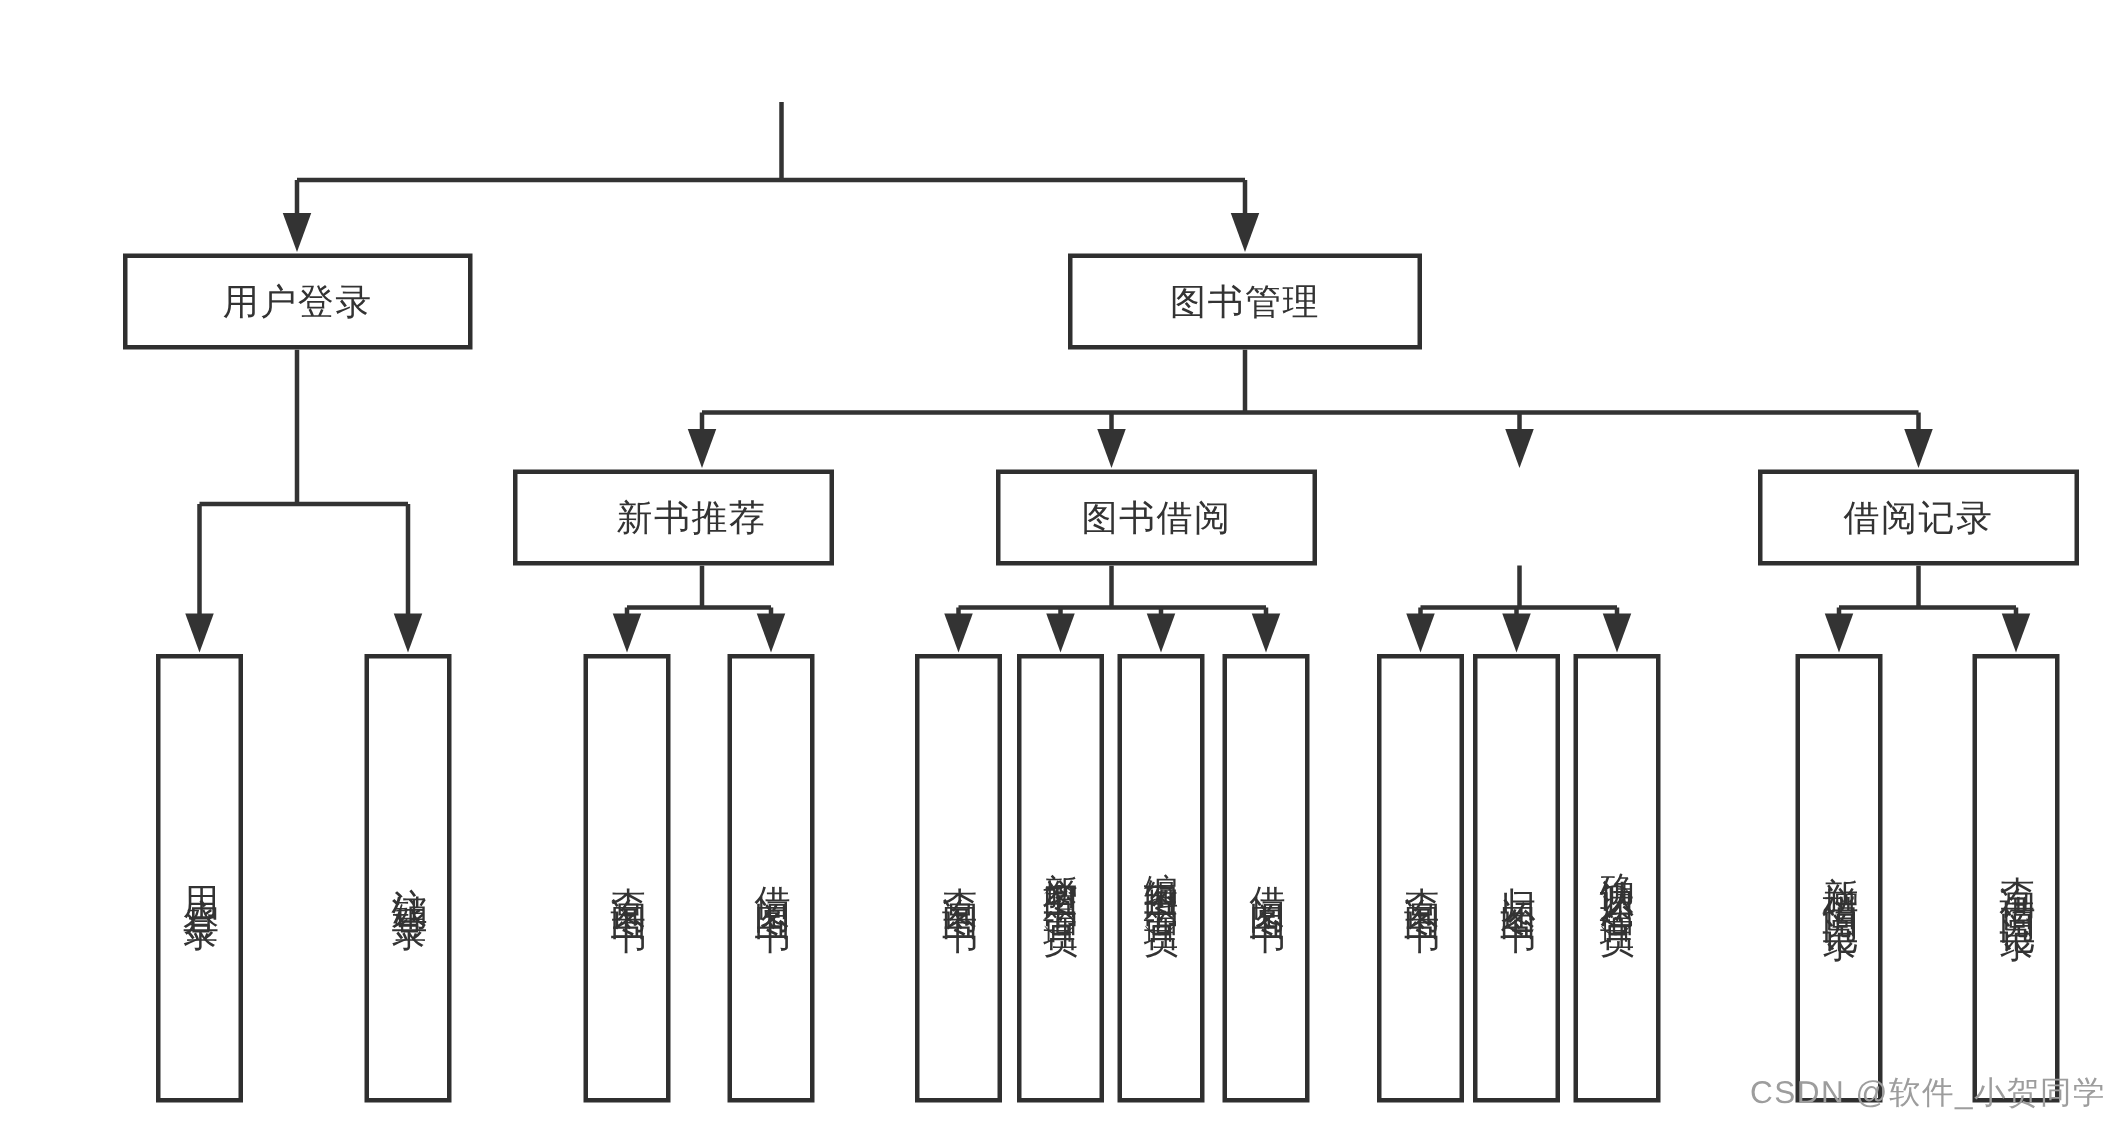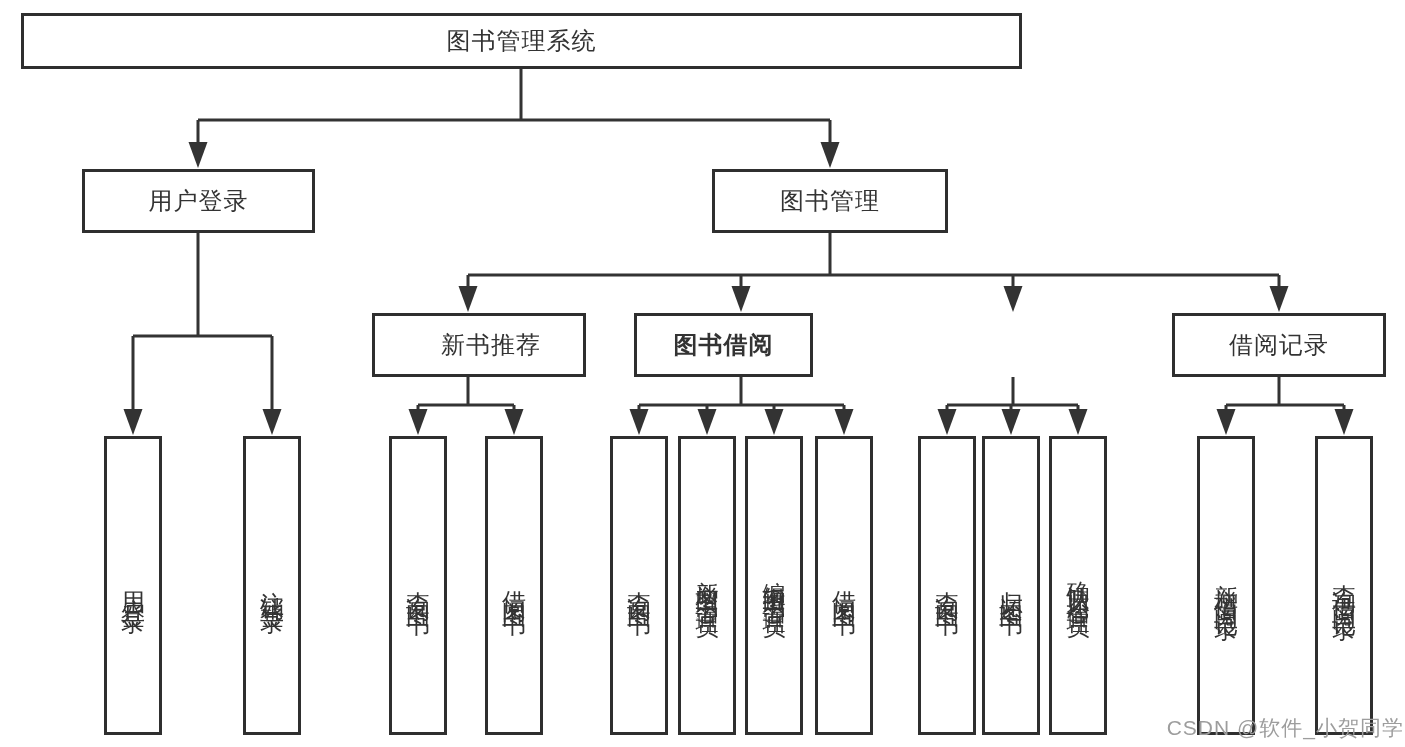--- a/index.html
+++ b/index.html
@@ -81,35 +81,32 @@
         <path d="M 764.5 409 L 783.5 409 L 774 435 Z"></path>
         <path d="M 834.5 409 L 853.5 409 L 844 435 Z"></path>
         <path d="M 937.5 409 L 956.5 409 L 947 435 Z"></path>
         <path d="M 1001.5 409 L 1020.5 409 L 1011 435 Z"></path>
         <path d="M 1068.5 409 L 1087.5 409 L 1078 435 Z"></path>
         <path d="M 1216.5 409 L 1235.5 409 L 1226 435 Z"></path>
         <path d="M 1334.5 409 L 1353.5 409 L 1344 435 Z"></path>
       </g>
   </svg>
 
-  <div class="node" style="left:21px; top:13px; width:1001px; height:56px;">
-    <span>图书管理系统</span>
-  </div>
 
   <div class="node" style="left:82px; top:169px; width:233px; height:64px;">
     <span>用户登录</span>
   </div>
   <div class="node" style="left:712px; top:169px; width:236px; height:64px;">
     <span>图书管理</span>
   </div>
 
-  <div class="node" style="left:372px; top:313px; width:214px; height:64px;padding-left:24px;">
+  <div class="node" style="left:342px; top:313px; width:214px; height:64px;padding-left:24px;">
     <span>新书推荐</span>
   </div>
-  <div class="node" style="left:634px; top:313px; width:179px; height:64px;font-weight:bold;">
+  <div class="node" style="left:664px; top:313px; width:214px; height:64px;">
     <span>图书借阅</span>
   </div>
   <div class="node" style="left:1172px; top:313px; width:214px; height:64px;text-align:right;">
     <span>借阅记录</span>
   </div>
 
   <div class="node leaf" style="left:104px; top:436px; width:58px; height:299px;">
     <span>用户登录</span>
   </div>
   <div class="node leaf" style="left:243px; top:436px; width:58px; height:299px;">

